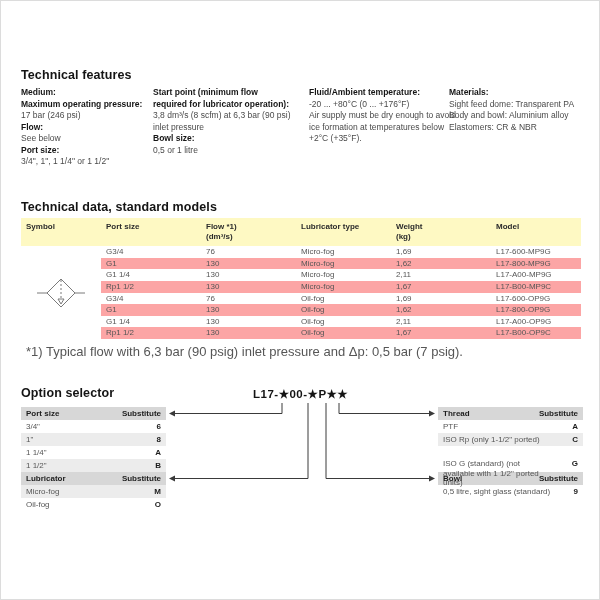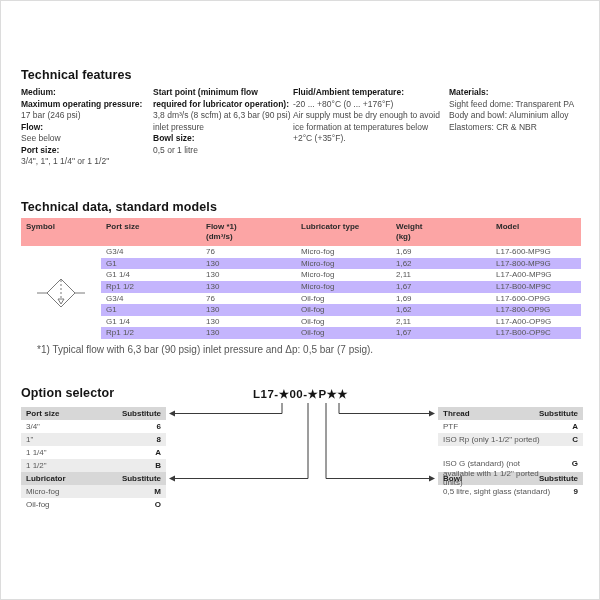--- a/index.html
+++ b/index.html
@@ -11,29 +11,29 @@
   }
   .h-section {
     position:absolute; font-size:12.5px; font-weight:bold; color:#141414;
     letter-spacing:.1px;
   }
   
   .feat-col { position:absolute; top:86px; font-size:8.5px; line-height:11.5px; color:#4a4a4a; }
   .feat-col .b { font-weight:bold; color:#161616; }
   
   .tdata { position:absolute; left:20px; top:217px; width:560px; font-size:8px; }
-  .thead { display:flex; background:#fca5a5; color:#2b2b2b; font-weight:bold; line-height:9.6px; padding:4px 0 5px 0; }
+  .thead { display:flex; background:#fef9c3; color:#2b2b2b; font-weight:bold; line-height:9.6px; padding:4px 0 5px 0; }
   .thead > div, .trow > div { padding-left:5px; }
   .c-sym{width:80px;} .c-port{width:100px;} .c-flow{width:95px;} .c-lub{width:95px;} .c-wt{width:100px;} .c-mod{width:90px;}
   .tbody { display:flex; }
   .sym-cell { width:80px; display:flex; align-items:center; justify-content:center; background:#fff; }
   .rows { width:480px; }
   .trow { display:flex; height:11.6px; line-height:11.6px; color:#565656; }
-  .trow.alt { background:#c4b5fd; }
-  .footnote { position:absolute; left:36px; top:343px; font-size:10px; color:#565656; }
+  .trow.alt { background:#fca5a5; }
+  .footnote { position:absolute; left:25px; top:343px; font-size:13px; color:#565656; }
   
   .code { position:absolute; left:252px; top:386px; font-size:11.5px; font-weight:bold; color:#141414; letter-spacing:.5px; }
   .opt-table { position:absolute; top:406px; width:145px; font-size:8px; }
   .opt-row { display:flex; justify-content:space-between; height:13px; line-height:13px; padding:0 5px; }
   .opt-row .lbl { color:#565656; }
   .opt-row .sub { font-weight:bold; color:#1d1d1d; }
   .opt-row.head { background:#d7d7d7; }
   .opt-row.head .lbl { font-weight:bold; color:#1d1d1d; }
   .opt-row.alt { background:#ececec; }
   .opt-row.tall { height:26px; line-height:9.5px; padding-top:13px; align-items:flex-start; }
@@ -59,21 +59,21 @@
     <p>3/4", 1", 1 1/4" or 1 1/2"</p>
   </div>
 
   <div class="feat-col" style="left:152px; width:140px;">
     <p class="b">Start point (minimum flow required for lubricator operation):</p>
     <p>3,8 dm³/s (8 scfm) at 6,3 bar (90 psi) inlet pressure</p>
     <p class="b">Bowl size:</p>
     <p>0,5 or 1 litre</p>
   </div>
 
-  <div class="feat-col" style="left:292px; width:148px;">
+  <div class="feat-col" style="left:308px; width:148px;">
     <p class="b">Fluid/Ambient temperature:</p>
     <p>-20 ... +80°C (0 ... +176°F)</p>
     <p>Air supply must be dry enough to avoid ice formation at temperatures below +2°C (+35°F).</p>
   </div>
 
   <div class="feat-col" style="left:448px; width:134px;">
     <p class="b">Materials:</p>
     <p>Sight feed dome: Transparent PA</p>
     <p>Body and bowl: Aluminium alloy</p>
     <p>Elastomers: CR &amp; NBR</p>

